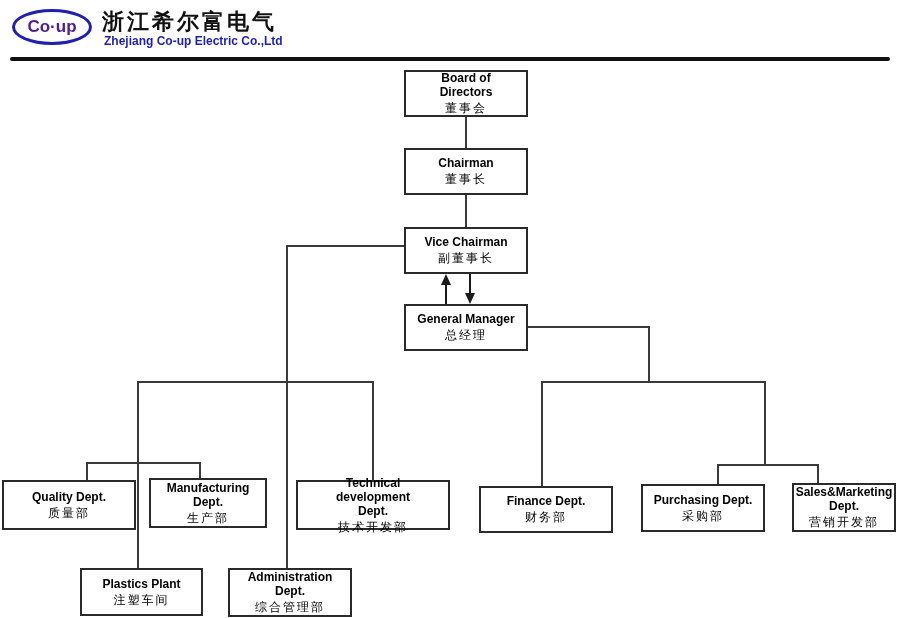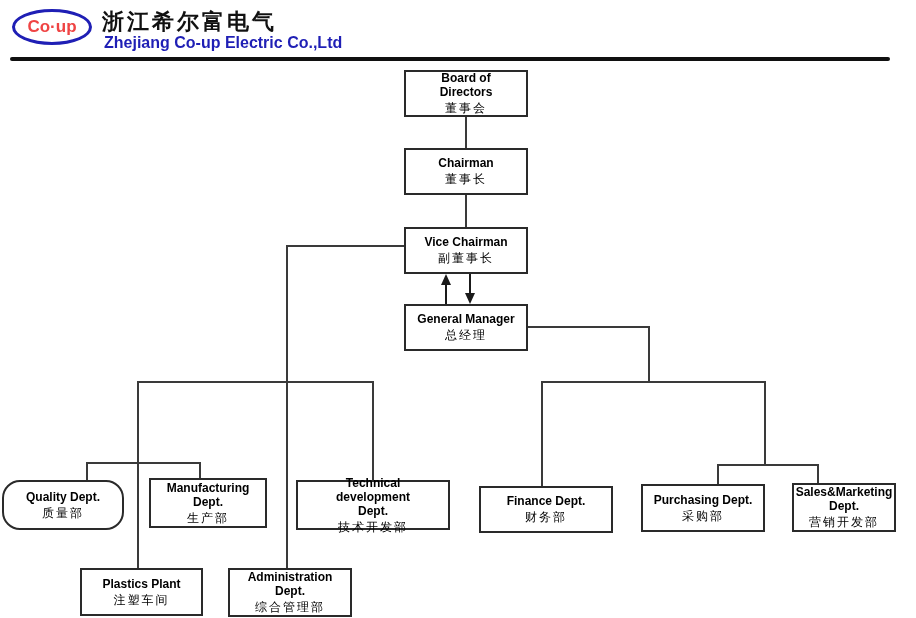--- a/index.html
+++ b/index.html
@@ -14,39 +14,39 @@
   }
 
   
   .logo-oval {
     position: absolute;
     left: 12px; top: 9px;
     width: 80px; height: 36px;
     border: 3px solid #1f1fb5;
     border-radius: 50%;
     display: flex; align-items: center; justify-content: center;
-    color: #ef4444;
+    color: #4c1d95;
     font-weight: bold;
     font-size: 17px;
     letter-spacing: 0px;
     background: #fff;
   }
   .company-cn {
     position: absolute;
     left: 102px; top: 7px;
     font-size: 22px;
     font-weight: bold;
     color: #111;
     letter-spacing: 3px;
     white-space: nowrap;
   }
   .company-en {
     position: absolute;
     left: 104px; top: 34px;
-    font-size: 16px;
+    font-size: 12px;
     font-weight: bold;
     color: #1f1fb5;
     white-space: nowrap;
   }
   .doc-title {
     position: absolute;
     right: 26px; top: 21px;
     font-size: 15px;
     color: #1a1a1a;
     white-space: nowrap;
@@ -137,21 +137,21 @@
   </div>
   <div class="node" style="left:404px; top:304px; width:124px; height:47px;">
     <div class="en">General Manager</div>
     <div class="cn">总经理</div>
   </div>
   <div class="node" style="left:404px; top:227px; width:124px; height:47px;">
     <div class="en">Vice Chairman</div>
     <div class="cn">副董事长</div>
   </div>
 
-  <div class="node" style="left:2px;   top:480px; width:122px; height:50px;border-radius:18px;">
+  <div class="node" style="left:2px;   top:480px; width:134px; height:50px;">
     <div class="en">Quality Dept.</div>
     <div class="cn">质量部</div>
   </div>
   <div class="node" style="left:149px; top:478px; width:118px; height:50px;">
     <div class="en">Manufacturing
 Dept.</div>
     <div class="cn">生产部</div>
   </div>
   <div class="node" style="left:296px; top:480px; width:154px; height:50px;">
     <div class="en">Technical development

